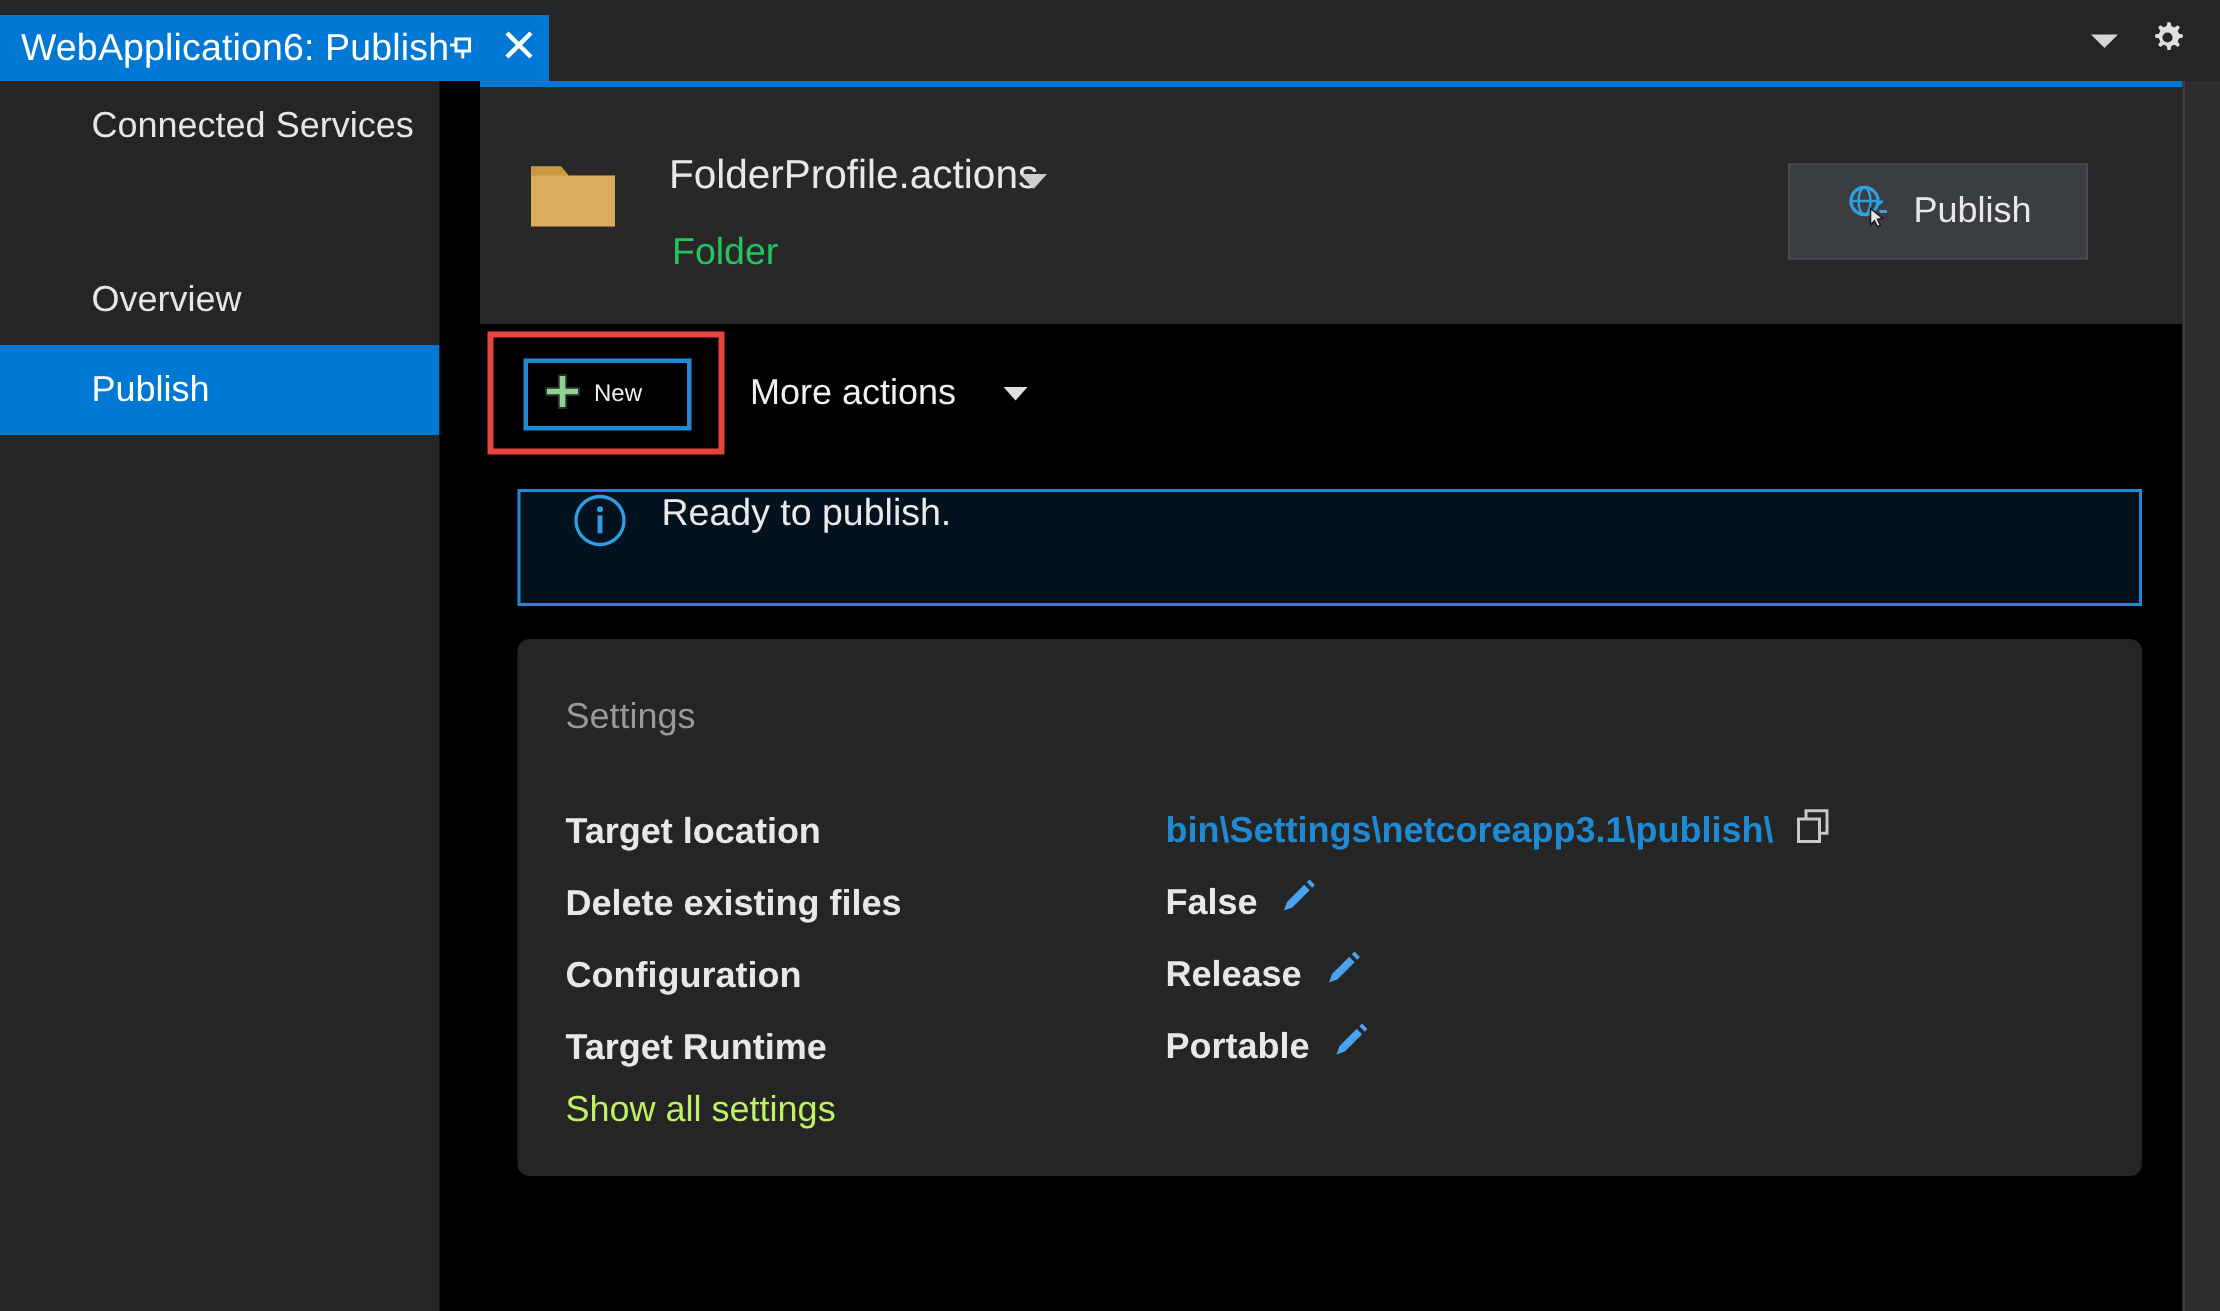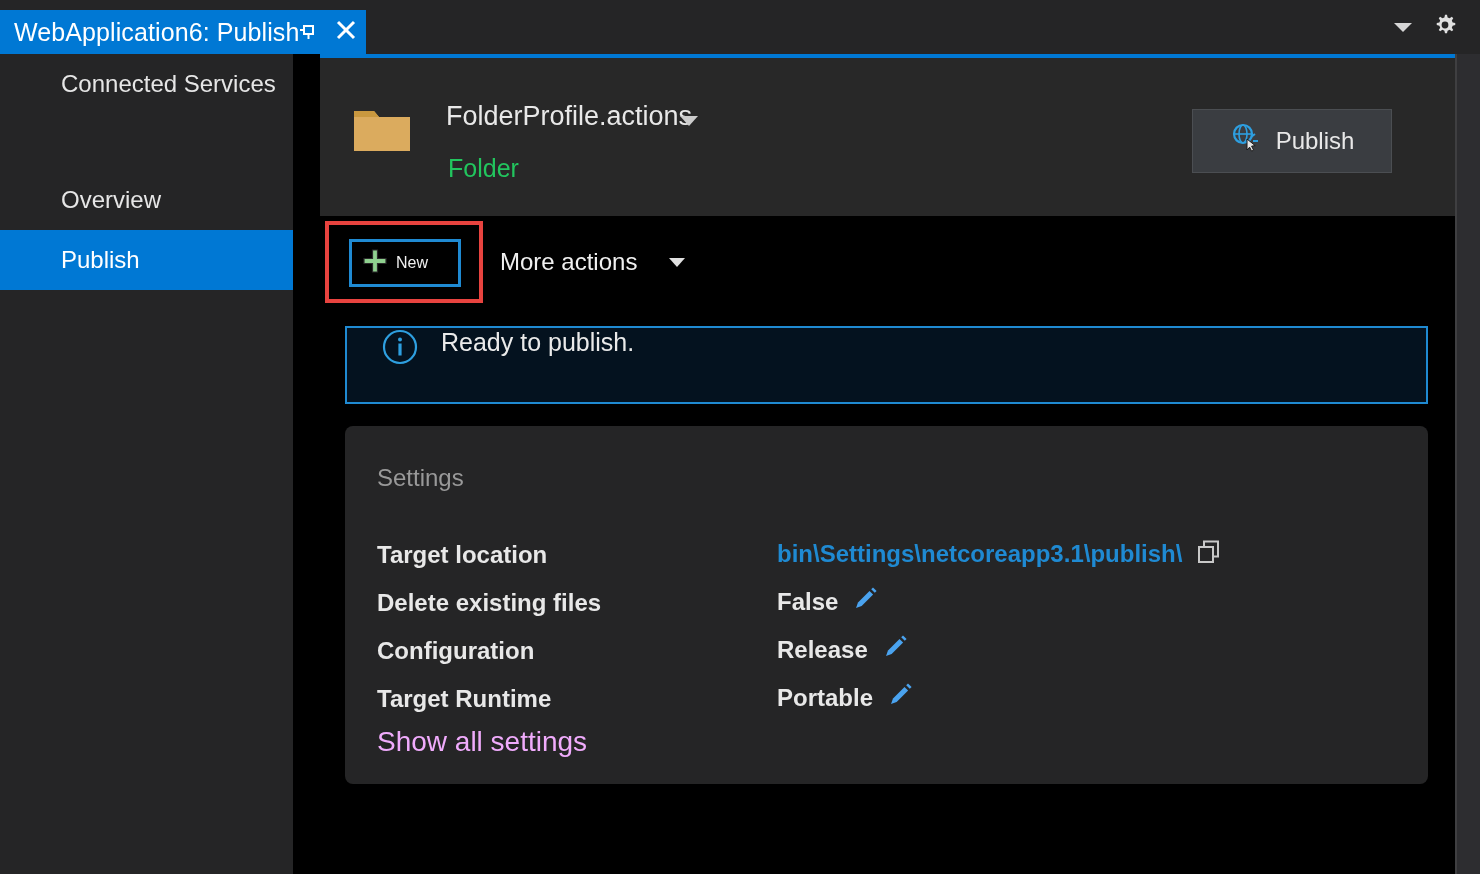--- a/index.html
+++ b/index.html
@@ -117,21 +117,21 @@
   .card-title {
     position: absolute; left: 32px; top: 38px; color: #999999; font-size: 24px;
   }
   .rows { position: absolute; left: 32px; top: 95px; width: 1020px; }
   .row { height: 48px; display: flex; align-items: flex-end; font-weight: bold; }
   .row-label { width: 400px; color: #e8e8e8; font-size: 24px; white-space: nowrap; }
   .row-value { display: flex; align-items: center; gap: 14px; }
   .val-text { color: #e8e8e8; font-size: 24px; white-space: nowrap; }
   .val-link { color: #1f8ad2; font-size: 24px; white-space: nowrap; }
   .show-all {
-    position: absolute; left: 32px; top: 300px; color: #f0abfc; font-size: 28px; cursor: pointer;
+    position: absolute; left: 32px; top: 300px; color: #bef264; font-size: 24px; cursor: pointer;
   }
 
   .vsep {
     position: absolute; left: 1455px; top: 54px; width: 2px; height: 820px; background: #3f3f41;
   }
   .rightstrip {
     position: absolute; left: 1457px; top: 54px; width: 23px; height: 820px; background: #2d2d30;
   }
 </style>
 </head>

